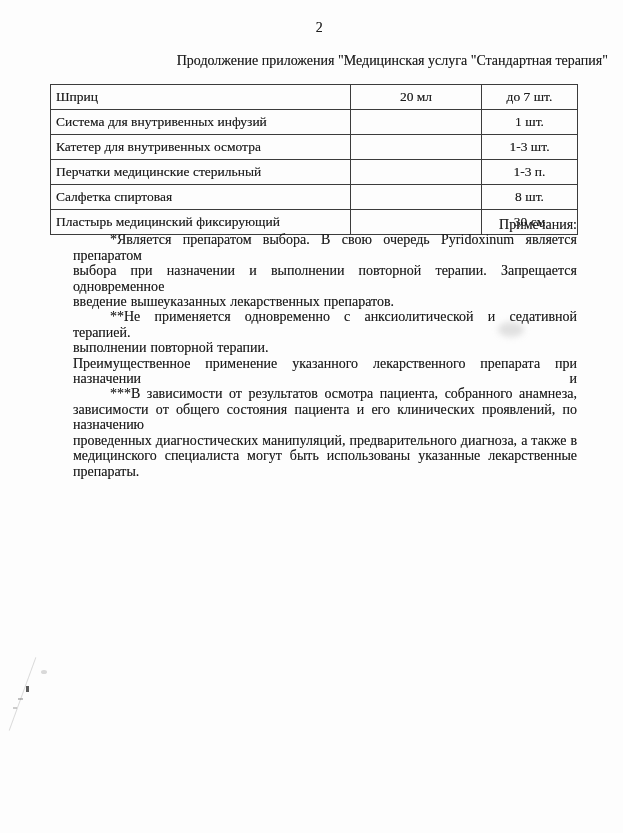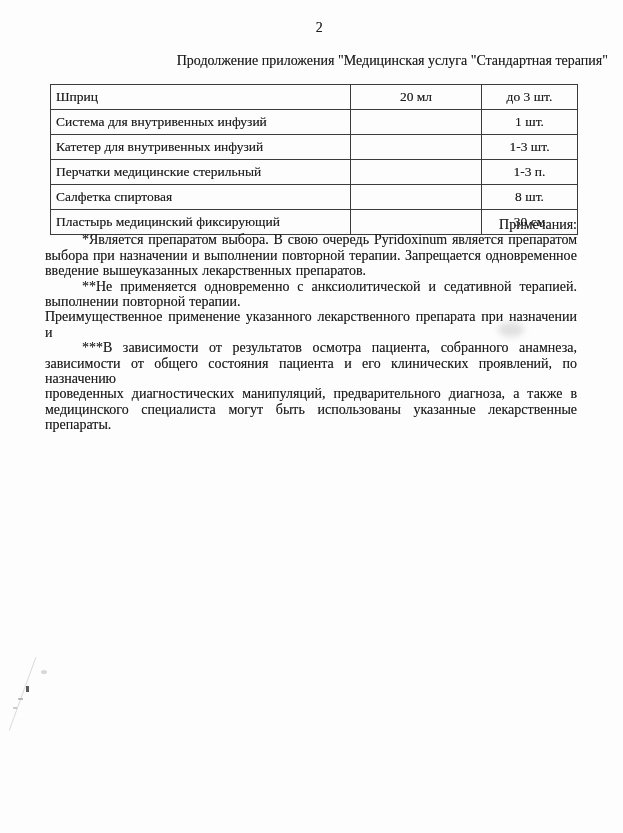--- a/index.html
+++ b/index.html
@@ -67,20 +67,21 @@
     line-height: 15.4px;
   }
   .note-heading {
     text-indent: 37px;
     text-align: right;
   }
   .jline {
     text-align: justify;
     text-align-last: justify;
     word-spacing: 0.5px;
+    margin-left: 28px;
   }
   .jline.first { text-indent: 37px; }
   .jline.last { text-align-last: left; }
 
   
   .smudge {
     position: absolute;
     top: 322px;
     left: 498px;
     width: 26px;
@@ -115,29 +116,29 @@
   <table class="supplies">
     <colgroup>
       <col style="width:300px">
       <col style="width:131px">
       <col style="width:96px">
     </colgroup>
     <tbody>
       <tr>
         <td class="c1">Шприц</td>
         <td class="c2">20 мл</td>
-        <td class="c3">до 3 шт.</td>
+        <td class="c3">до 7 шт.</td>
       </tr>
       <tr>
         <td class="c1">Система для внутривенных инфузий</td>
         <td class="c2"></td>
         <td class="c3">1 шт.</td>
       </tr>
       <tr>
-        <td class="c1">Катетер для внутривенных инфузий</td>
+        <td class="c1">Катетер для внутривенных осмотра</td>
         <td class="c2"></td>
         <td class="c3">1-3 шт.</td>
       </tr>
       <tr>
         <td class="c1">Перчатки медицинские стерильный</td>
         <td class="c2"></td>
         <td class="c3">1-3 п.</td>
       </tr>
       <tr>
         <td class="c1">Салфетка спиртовая</td>

